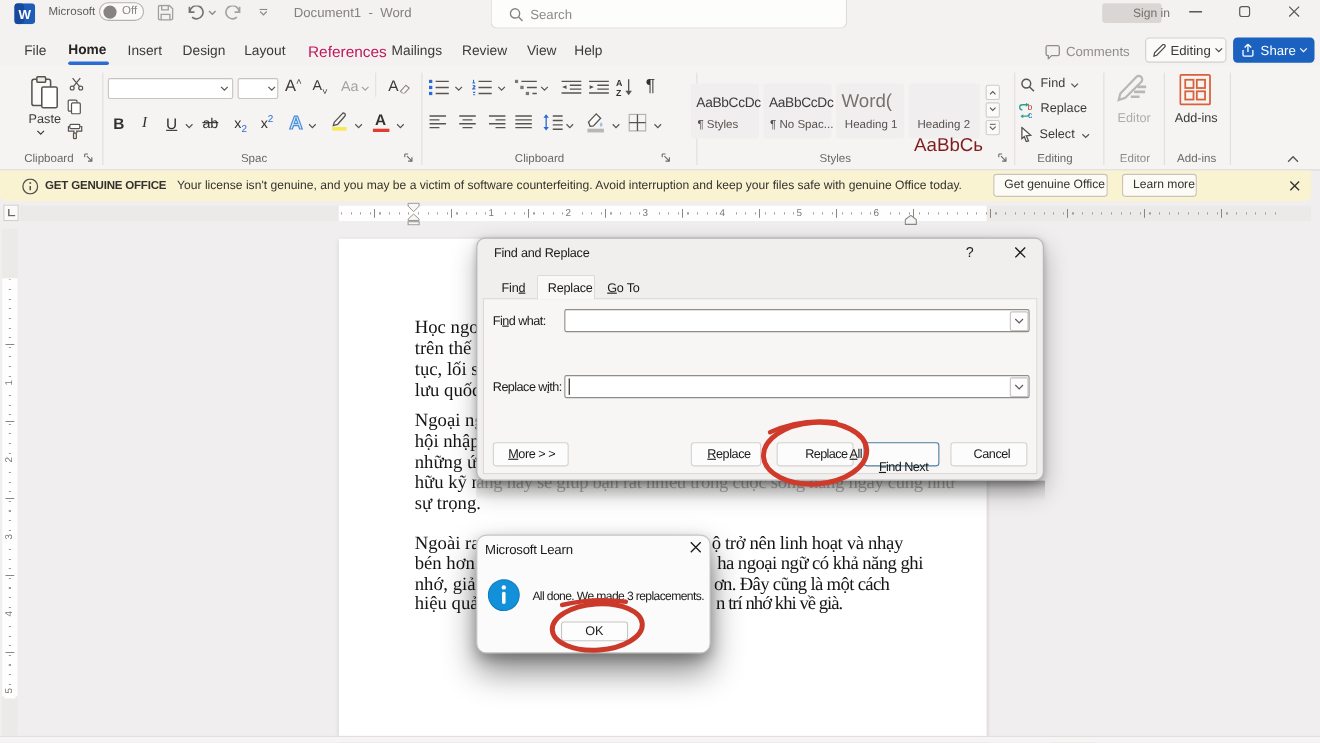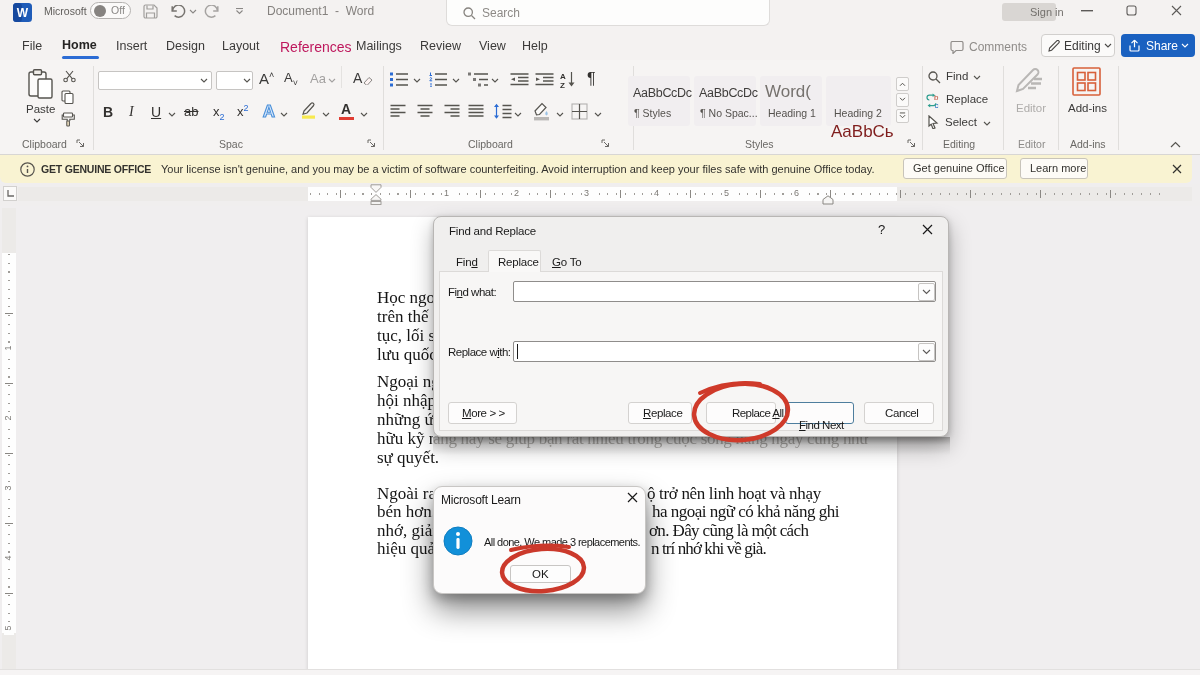--- a/index.html
+++ b/index.html
@@ -436,21 +436,21 @@
 <div id="doctext" style="position:absolute;font-family:'Liberation Serif',serif;font-size:17px;color:#161616;line-height:19px;white-space:nowrap;">
 <div class="abs" style="left:377px;top:288px;">Học ngoại ngữ giúp chúng ta có thêm nhiều cơ hội</div>
 <div class="abs" style="left:377px;top:307px;">trên thế giới, được tiếp xúc và tìm hiểu về phong</div>
 <div class="abs" style="left:377px;top:326px;">tục, lối sống của nhiều dân tộc, đồng thời giao</div>
 <div class="abs" style="left:377px;top:345px;">lưu quốc tế một cách dễ dàng hơn rất nhiều.</div>
 <div class="abs" style="left:377px;top:372px;">Ngoại ngữ là hành trang quan trọng để chúng ta</div>
 <div class="abs" style="left:377px;top:391px;">hội nhập với thế giới, tiếp cận kho tri thức và</div>
 <div class="abs" style="left:377px;top:410px;">những ứng dụng công nghệ hiện đại nhất. Sở</div>
 <div class="abs" style="left:377px;top:429px;width:56px;overflow:hidden;">hữu kỹ năng này sẽ giúp bạn rất nhiều</div>
 <div class="abs" style="left:433px;top:429px;color:#aeaca9;letter-spacing:-0.3px;">ăng này sẽ giúp bạn rất nhiều trong cuộc sống hằng ngày cũng như</div>
-<div class="abs" style="left:377px;top:448px;">sự quyết.</div>
+<div class="abs" style="left:377px;top:448px;">sự trọng.</div>
 <div class="abs" style="left:377px;top:483.5px;width:56px;overflow:hidden;">Ngoài ra, học ngoại ngữ giúp bộ não</div>
 <div class="abs" style="left:377px;top:502px;width:56px;overflow:hidden;">bén hơn. Nghiên cứu cho thấy người</div>
 <div class="abs" style="left:377px;top:520.5px;width:56px;overflow:hidden;">nhớ, giải quyết vấn đề và tập trung</div>
 <div class="abs" style="left:377px;top:539px;width:56px;overflow:hidden;">hiệu quả để rèn luyện trí não</div>
 <div class="abs" style="left:647px;top:483.5px;letter-spacing:-0.33px;">ộ trở nên linh hoạt và nhạy</div>
 <div class="abs" style="left:652px;top:502px;letter-spacing:-0.5px;">ha ngoại ngữ có khả năng ghi</div>
 <div class="abs" style="left:649px;top:520.5px;letter-spacing:-0.62px;">ơn. Đây cũng là một cách</div>
 <div class="abs" style="left:651px;top:539px;letter-spacing:-0.9px;">n trí nhớ khi về già.</div>
 </div>
 

